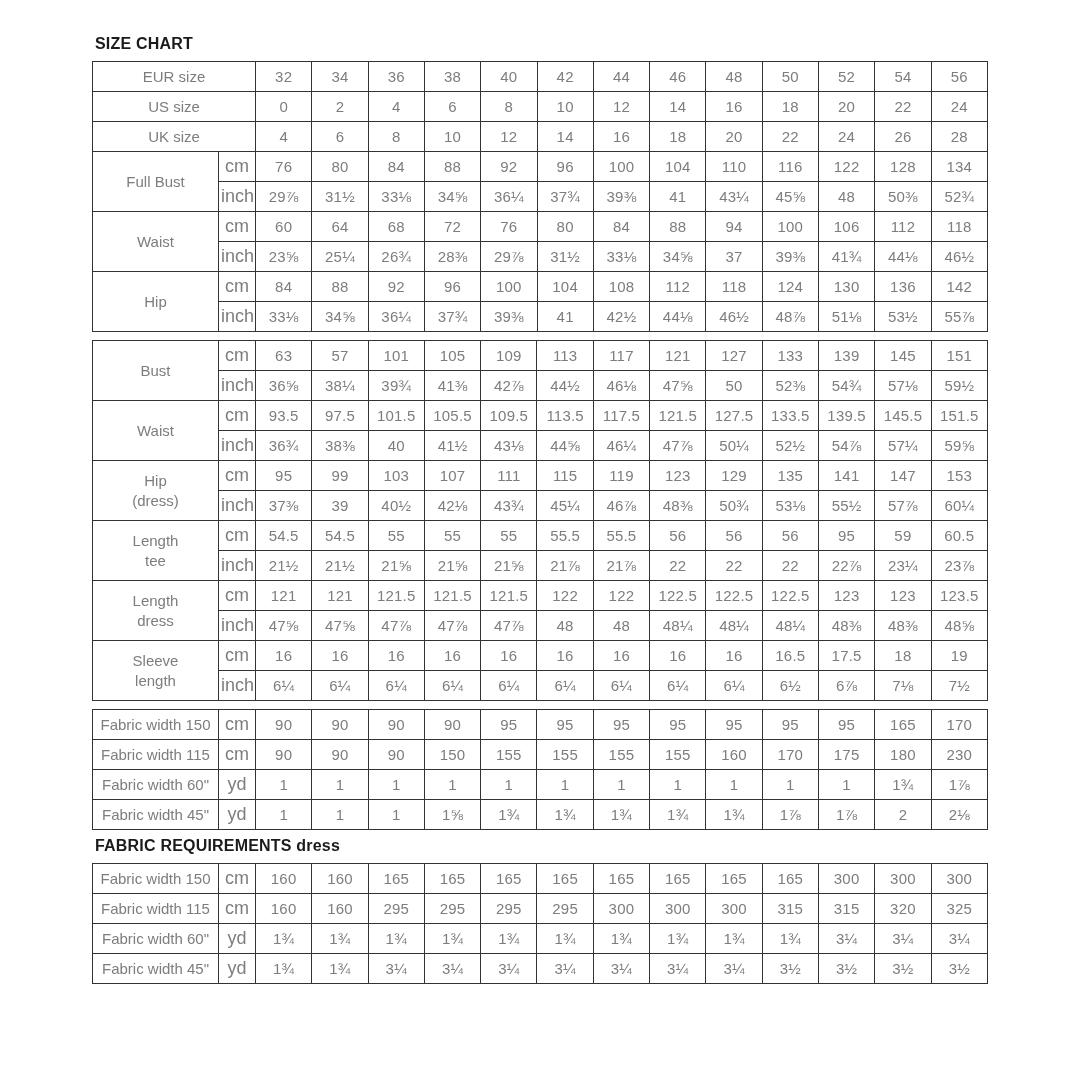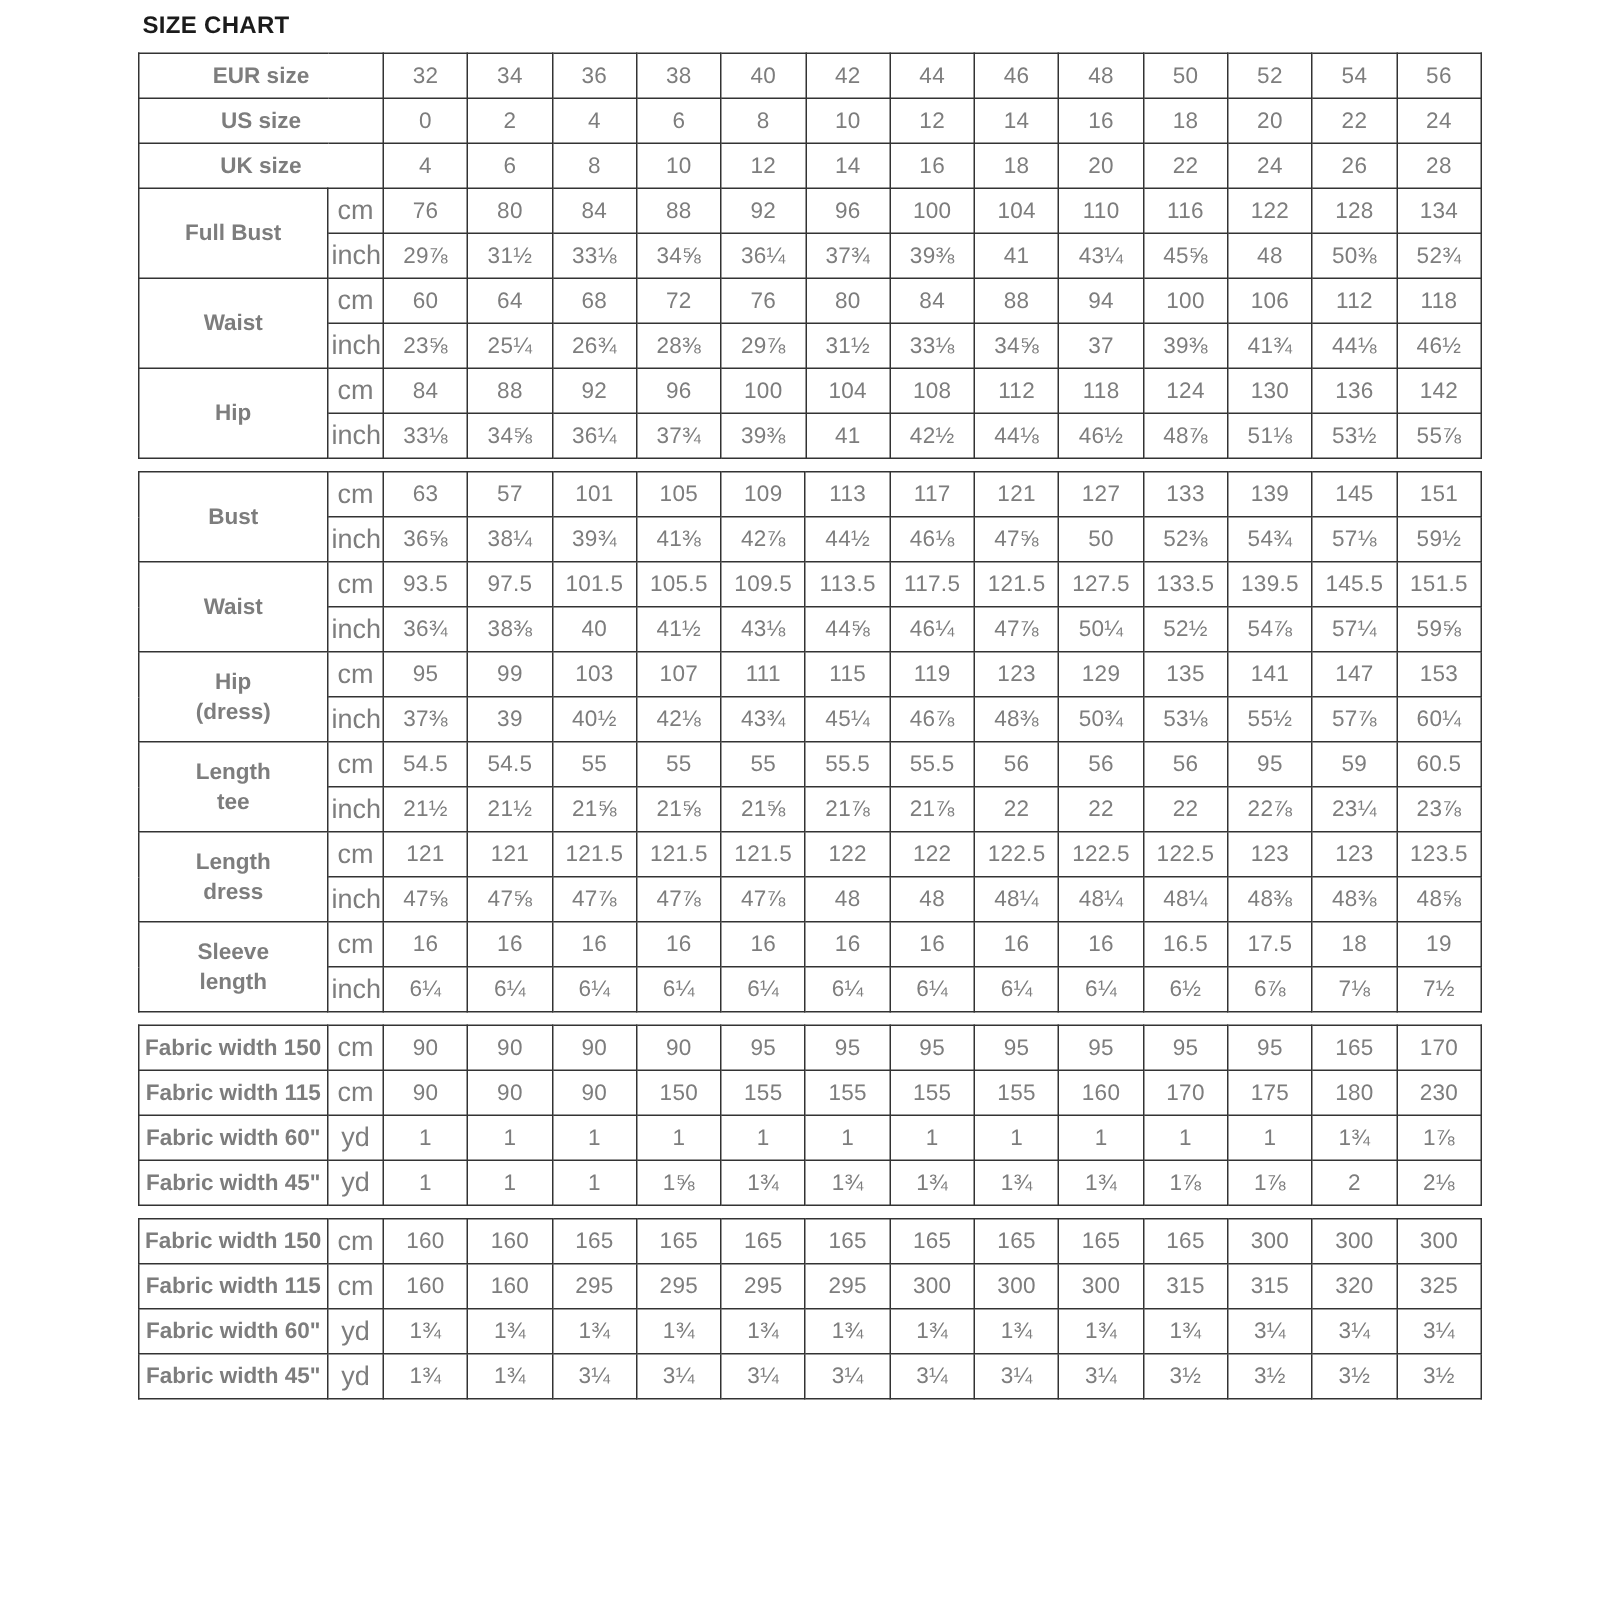--- a/index.html
+++ b/index.html
@@ -8,41 +8,41 @@
     --text:#7d7d7d;
     --title:#1b1b1b;
   }
   *{box-sizing:border-box;}
   html,body{margin:0;padding:0;}
   body{
     width:1080px;height:1080px;background:var(--bg);
     font-family:"Liberation Sans","DejaVu Sans",sans-serif;
     color:var(--text);
   }
-  .page{padding:10px 0 0 92px;}
+  .page{padding:36px 0 0 92px;}
   h2.section-title{
     font-size:16px;line-height:1;font-weight:bold;
     color:var(--title);letter-spacing:.2px;
     margin:8px 0 9px 3px;
   }
   section:first-child h2.section-title{margin-top:0;}
   table.chart{
     border-collapse:collapse;table-layout:fixed;width:896px;
     margin:0 0 8px 0;
   }
   col.c-label{width:126px;}
   col.c-unit{width:37px;}
   td{
     border:1.5px solid var(--border);
     height:30px;padding:0 2px;
     text-align:center;vertical-align:middle;
     font-size:15px;color:var(--text);
     overflow:hidden;
   }
-  td.label{white-space:pre-line;line-height:1.3;font-weight:bold;}
+  td.label{white-space:pre-line;line-height:1.3;}
   td.unit{font-size:18px;}
   td.value{letter-spacing:.2px;}
 </style>
 </head>
 <body>
 
 <div class="page">
 
   <section>
     <h2 class="section-title">SIZE CHART</h2>
@@ -528,20 +528,21 @@
             <td class="value">1⅞</td>
             <td class="value">1⅞</td>
             <td class="value">2</td>
             <td class="value">2⅛</td>
           </tr>
         </tbody>
       </table>
   </section>
 
   <section>
+    <h2 class="section-title">FABRIC REQUIREMENTS dress</h2>
     <table class="chart">
         <colgroup>
           <col class="c-label">
           <col class="c-unit">
           <col>
           <col>
           <col>
           <col>
           <col>
           <col>

